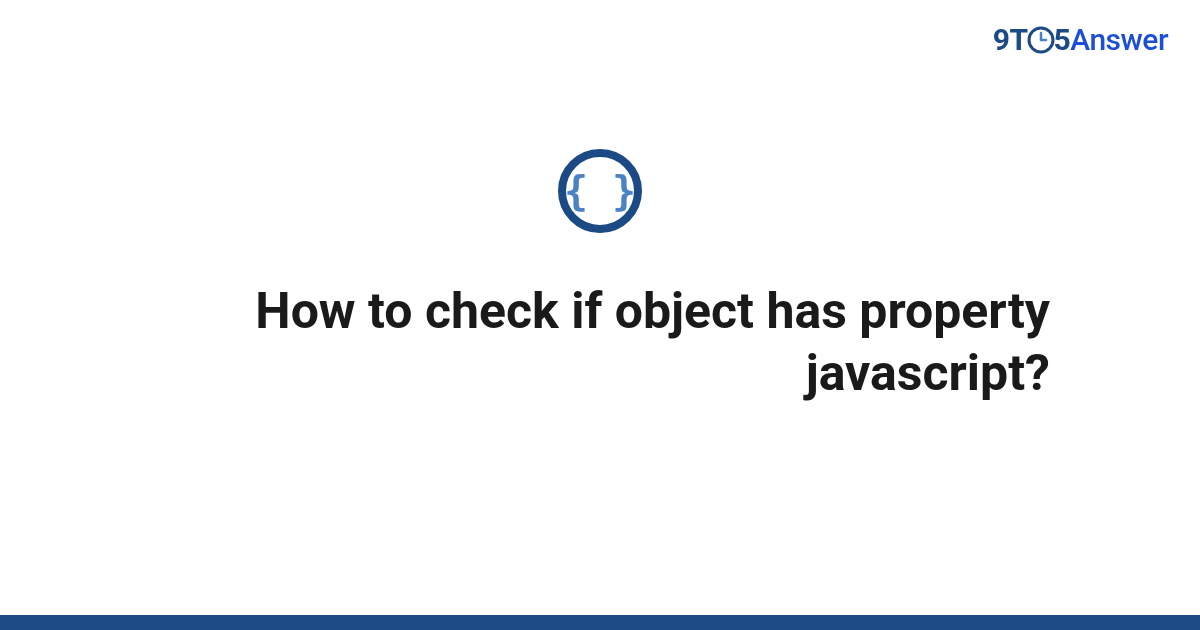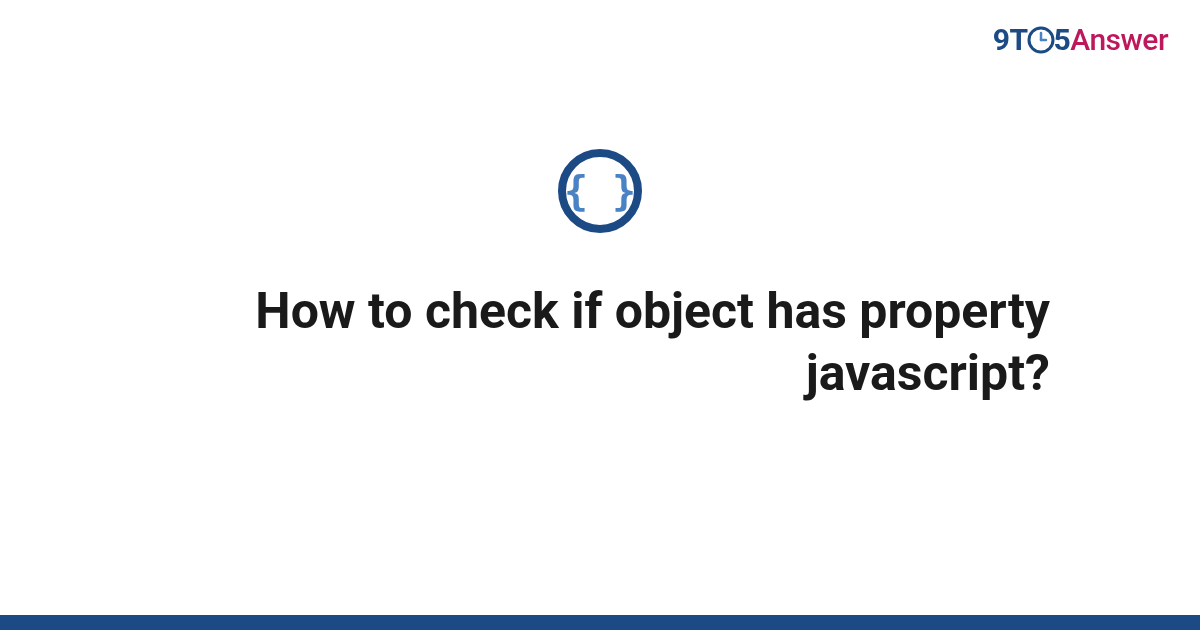--- a/index.html
+++ b/index.html
@@ -35,21 +35,21 @@
       vertical-align: middle;
       position: relative;
       top: -2px;
       margin: 0 -1px;
     }
     .logo-5 {
       color: #1b4a84;
       font-weight: 700;
     }
     .logo-answer {
-      color: #be185d;
+      color: #1d4ed8;
       font-weight: 500;
     }
     .content {
       position: absolute;
       top: 0;
       left: 0;
       width: 100%;
       height: 100%;
       display: flex;
       flex-direction: column;

